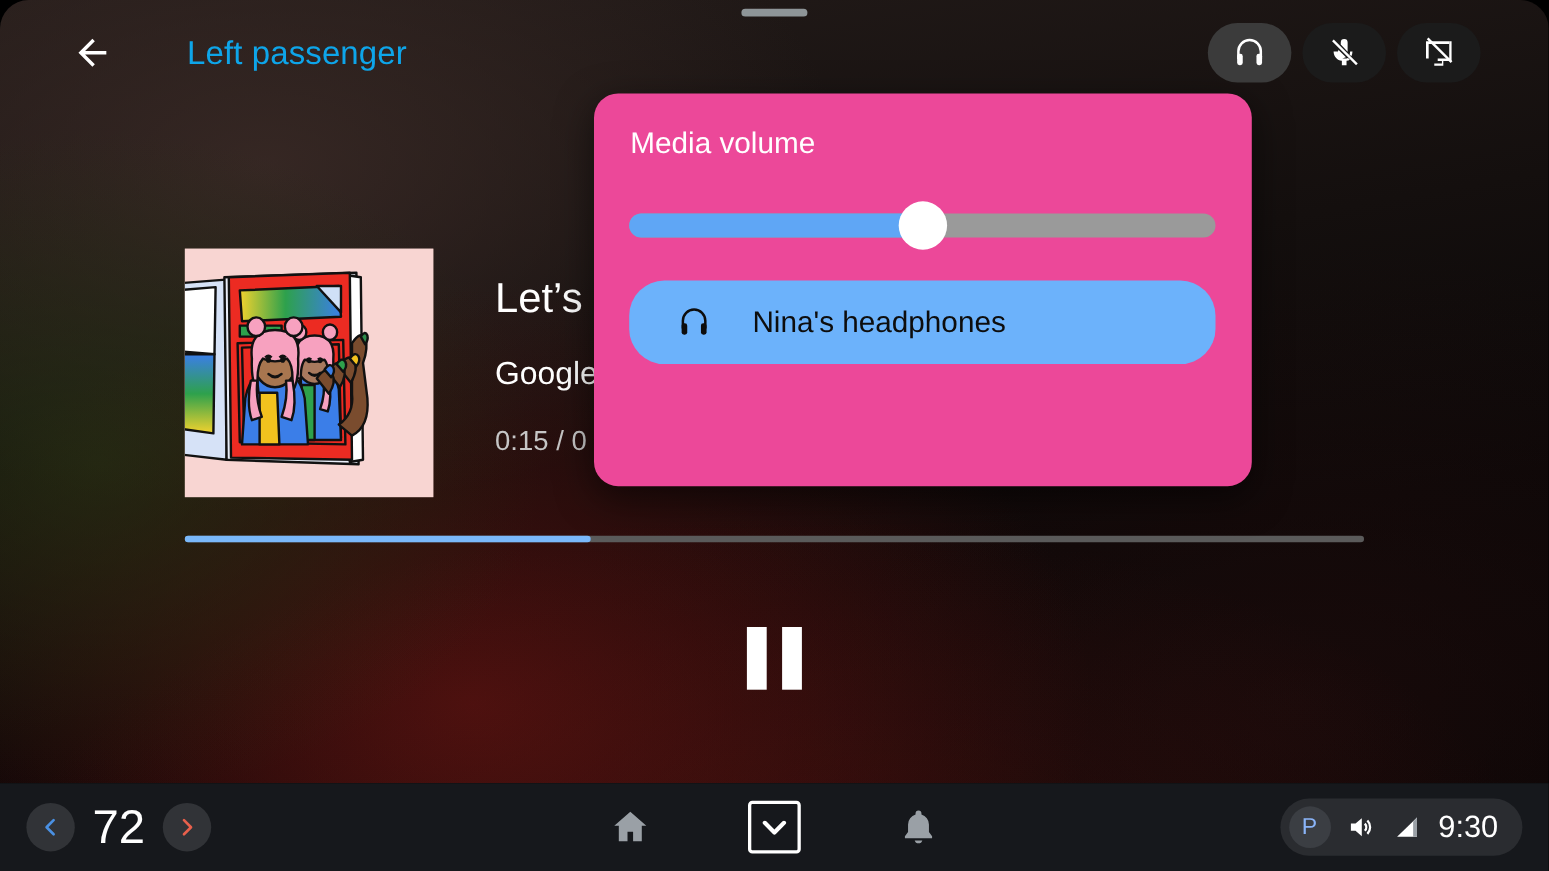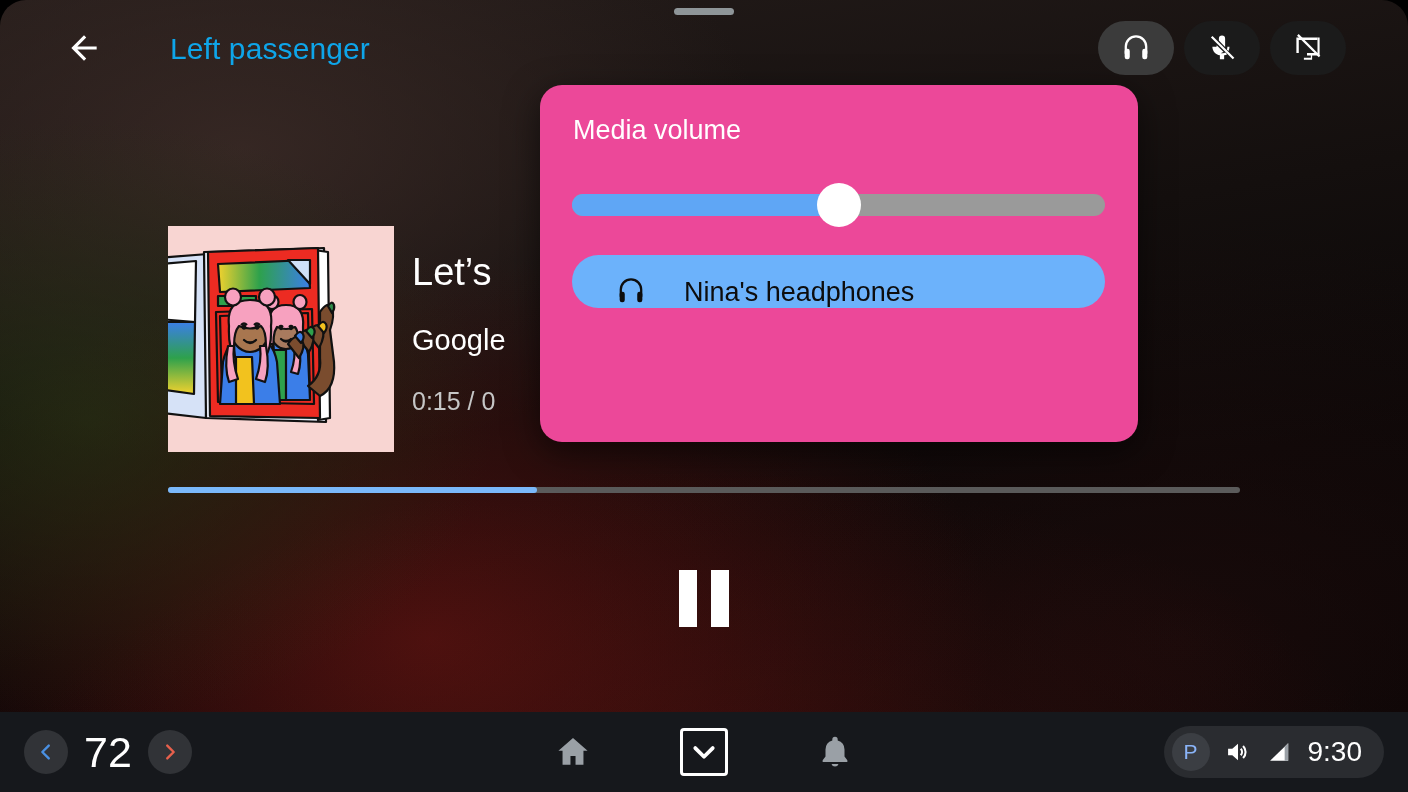--- a/index.html
+++ b/index.html
@@ -54,21 +54,21 @@
   .pill-btn.active{ background:#3b3b3b; }
   .pill-btn svg{ width:34px; height:34px; }
 
   
   .now-playing{ position:absolute; left:168px; top:226px; display:flex; z-index:1; }
   .album-art{
     width:226px; height:226px; background:#f8d5d2; overflow:hidden;
     position:relative; flex:0 0 auto;
   }
   .album-art svg{ display:block; width:226px; height:226px; }
-  .track-meta{ margin-left:18px; padding-top:26px; }
+  .track-meta{ margin-left:56px; padding-top:26px; }
   .track-title{ font-size:38px; color:#fff; white-space:nowrap; line-height:1.1; }
   .track-artist{ font-size:29px; color:#ffffff; margin-top:30px; white-space:nowrap; }
   .track-time{ font-size:25px; color:#c6c6c6; margin-top:30px; white-space:nowrap; font-variant-numeric:tabular-nums; }
 
   
   .progress-wrap{
     position:absolute; left:168px; top:487px; width:1072px; height:6px;
     background:#5b5b5b; border-radius:3px; z-index:1; cursor:pointer;
   }
   .progress-fill{ height:6px; border-radius:3px; background:#7ab8fa; }
@@ -95,22 +95,22 @@
   }
   .slider-fill{
     position:absolute; left:0; top:14px; height:22px;
     background:#5fa6f5; border-radius:11px;
   }
   .slider-thumb{
     position:absolute; top:3px; width:44px; height:44px; margin-left:-22px;
     background:#fff; border-radius:50%;
   }
   .device-row{
-    position:absolute; left:32px; width:533px; height:53px; border-radius:32px;
-    display:flex; align-items:flex-end; cursor:pointer;
+    position:absolute; left:32px; width:533px; height:76px; border-radius:32px;
+    display:flex; align-items:center; cursor:pointer;
   }
   .device-row.selected{ background:#6cb2fb; color:#0d0d0d; }
   .device-row.unselected{ background:#4a4a4a; color:#fff; }
   .device-row .dev-icon{ width:34px; height:34px; margin-left:42px; flex:0 0 auto; }
   .device-row .dev-label{ margin-left:36px; font-size:27px; white-space:nowrap; }
   #device-0{ top:170px; }
   #device-1{ top:273px; }
 
   
   .system-bar{

